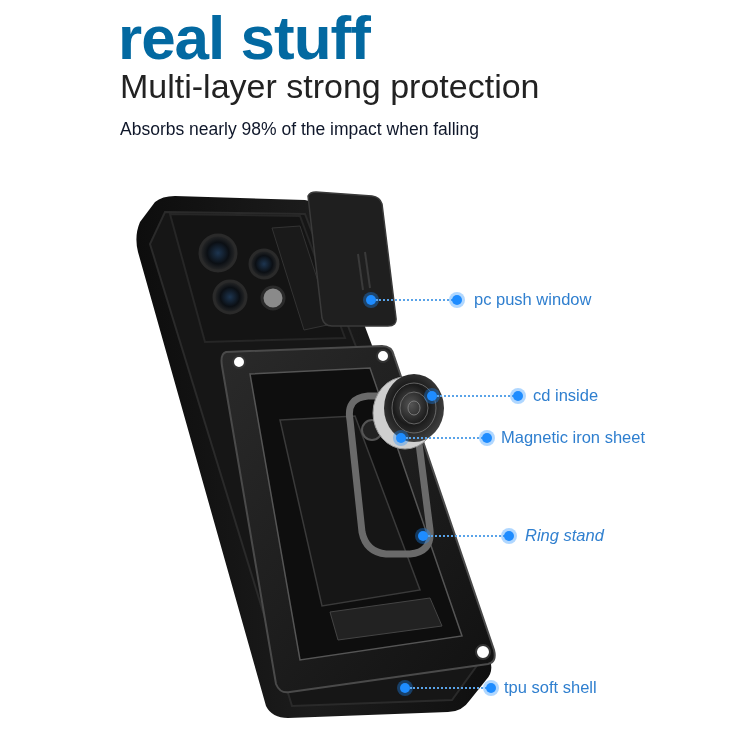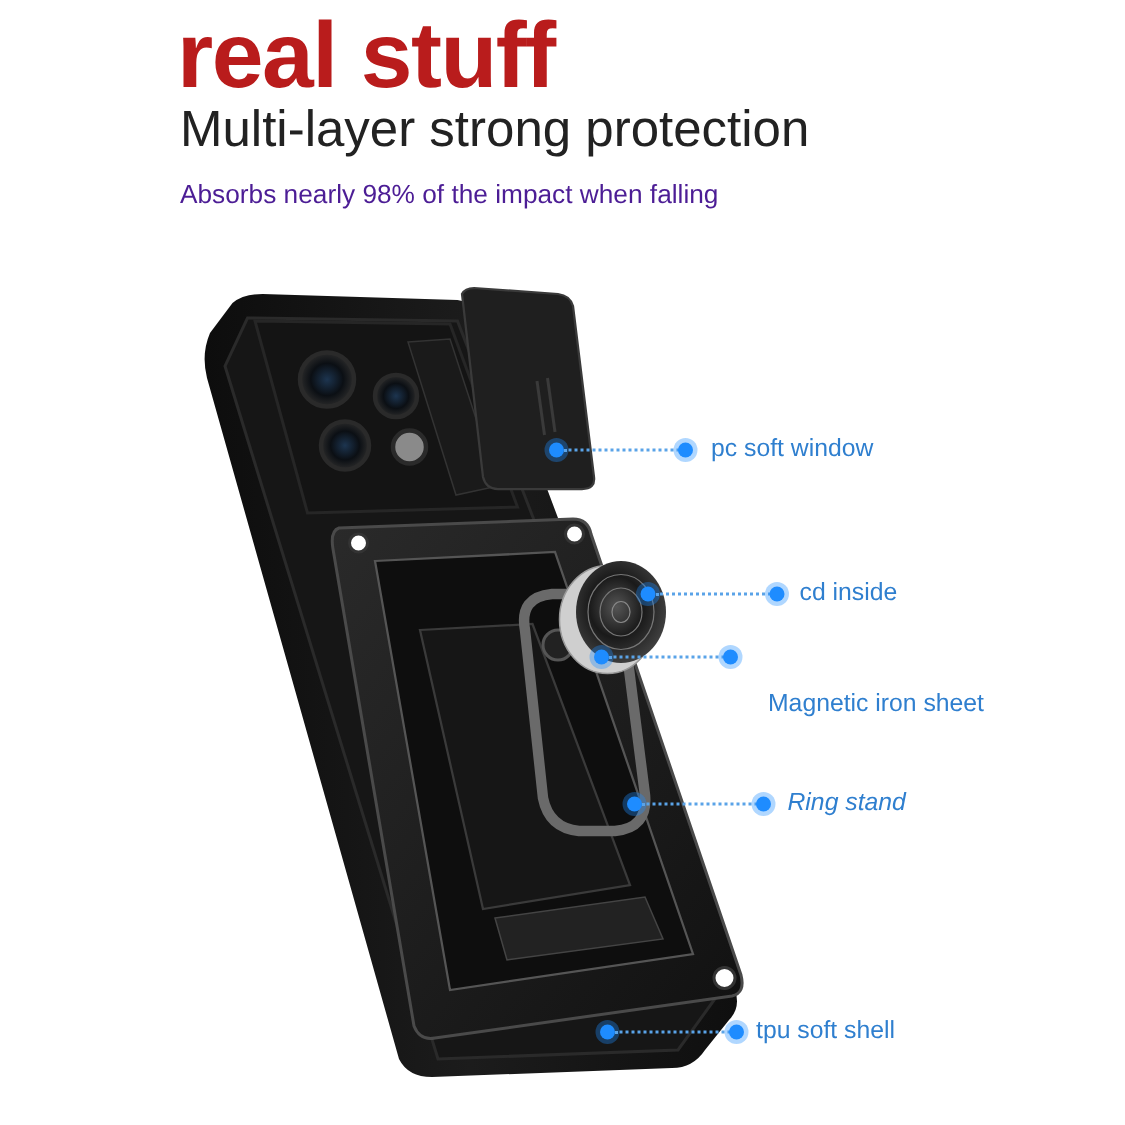--- a/index.html
+++ b/index.html
@@ -1,19 +1,19 @@
 <!DOCTYPE html>
 <html><head>
 <meta charset="utf-8">
 <style>
   html,body{margin:0;padding:0;background:#ffffff;}
   body{width:750px;height:750px;position:relative;overflow:hidden;font-family:"Liberation Sans","DejaVu Sans",sans-serif;}
-  .headline{position:absolute;left:118px;top:2px;font-size:62px;font-weight:700;color:#b91c1c;letter-spacing:-1px;line-height:72px;margin:0;}
+  .headline{position:absolute;left:118px;top:2px;font-size:62px;font-weight:700;color:#0369a1;letter-spacing:-1px;line-height:72px;margin:0;}
   .subhead{position:absolute;left:120px;top:64px;font-size:34px;font-weight:400;color:#222;line-height:44px;margin:0;}
-  .desc{position:absolute;left:120px;top:118px;font-size:17.5px;color:#4c1d95;line-height:23px;margin:0;}
+  .desc{position:absolute;left:120px;top:118px;font-size:17.5px;color:#0f172a;line-height:23px;margin:0;}
   .desc div{white-space:nowrap;}
   .phone{position:absolute;left:0;top:0;width:750px;height:750px;}
   .callout{position:absolute;height:20px;}
   .callout .dot{position:absolute;width:10px;height:10px;border-radius:50%;background:#1e8cff;box-shadow:0 0 0 3px rgba(30,140,255,0.35);top:5px;}
   .callout .line{position:absolute;top:9px;height:0;border-top:2px dotted #5aa3e8;}
   .callout .label{position:absolute;top:-2px;font-size:16.5px;color:#2f7fcf;white-space:nowrap;line-height:22px;}
 </style>
 </head>
 <body>
 
@@ -89,35 +89,35 @@
     <ellipse cx="414" cy="408" rx="22" ry="25" fill="none" stroke="#777" stroke-width="0.8"></ellipse>
     <ellipse cx="414" cy="408" rx="14" ry="16" fill="none" stroke="#777" stroke-width="0.8"></ellipse>
     <ellipse cx="414" cy="408" rx="6" ry="7" fill="none" stroke="#888" stroke-width="0.8"></ellipse>
   </g>
 </svg>
 
 <div class="callout" style="left:366px;top:290px;width:240px;">
   <span class="dot" style="left:0;"></span>
   <span class="line" style="left:10px;width:80px;"></span>
   <span class="dot" style="left:86px;"></span>
-  <span class="label" style="left:108px;">pc soft window</span>
+  <span class="label" style="left:108px;">pc push window</span>
 </div>
 
 <div class="callout" style="left:427px;top:386px;width:200px;">
   <span class="dot" style="left:0;"></span>
   <span class="line" style="left:10px;width:80px;"></span>
   <span class="dot" style="left:86px;"></span>
   <span class="label" style="left:106px;">cd inside</span>
 </div>
 
 <div class="callout" style="left:396px;top:428px;width:260px;">
   <span class="dot" style="left:0;"></span>
   <span class="line" style="left:10px;width:80px;"></span>
   <span class="dot" style="left:86px;"></span>
-  <span class="label" style="left:116px;margin-top:32px;">Magnetic iron sheet</span>
+  <span class="label" style="left:105px;">Magnetic iron sheet</span>
 </div>
 
 <div class="callout" style="left:418px;top:526px;width:200px;font-style:italic;">
   <span class="dot" style="left:0;"></span>
   <span class="line" style="left:10px;width:80px;"></span>
   <span class="dot" style="left:86px;"></span>
   <span class="label" style="left:107px;">Ring stand</span>
 </div>
 
 <div class="callout" style="left:400px;top:678px;width:220px;text-decoration:underline;">

